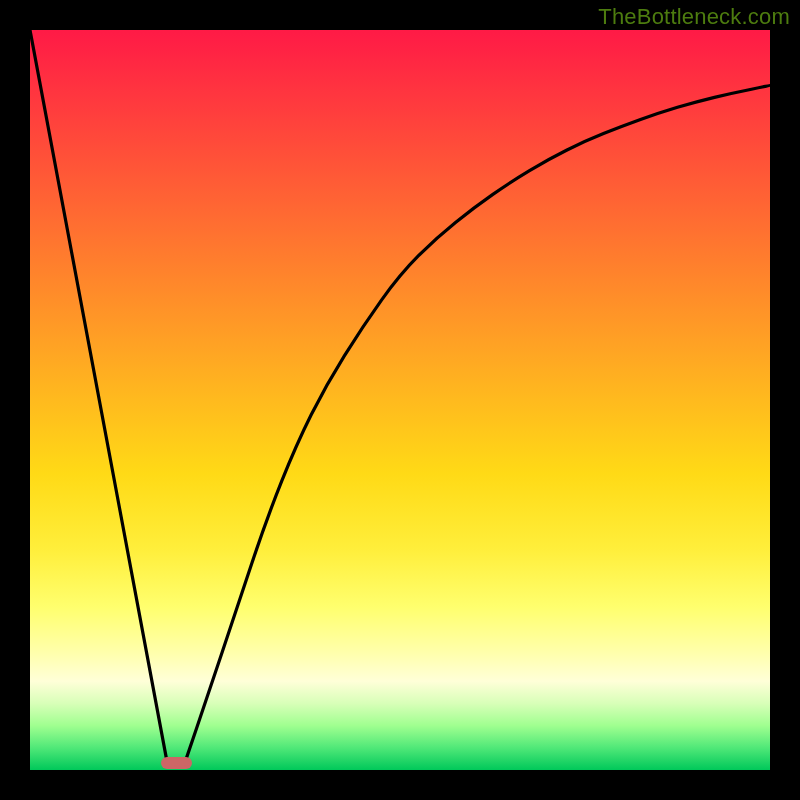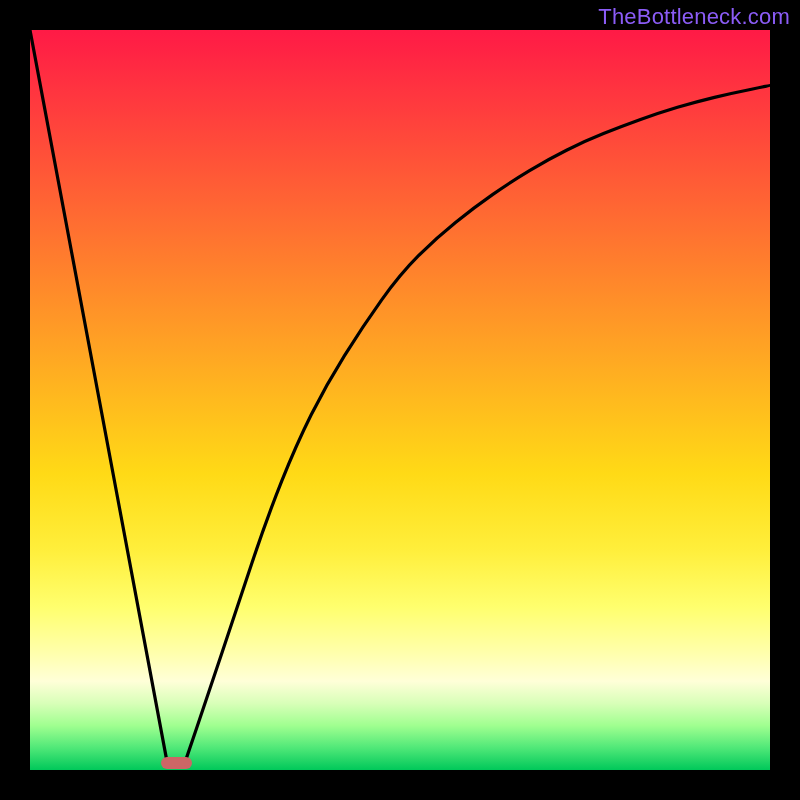--- a/index.html
+++ b/index.html
@@ -38,21 +38,21 @@
       #d8ffb8 91%,
       #a0ff90 94%,
       #50e878 97%,
       #00c85a 100%
     );
   }
   .watermark {
     position: absolute;
     top: 4px;
     right: 10px;
-    color: #8b5cf6;
+    color: #4d7c0f;
     font-family: Arial, Helvetica, sans-serif;
     font-size: 22px;
     font-weight: 500;
     letter-spacing: 0.2px;
   }
   .curve-layer {
     position: absolute;
     top: 30px;
     left: 30px;
     width: 740px;

